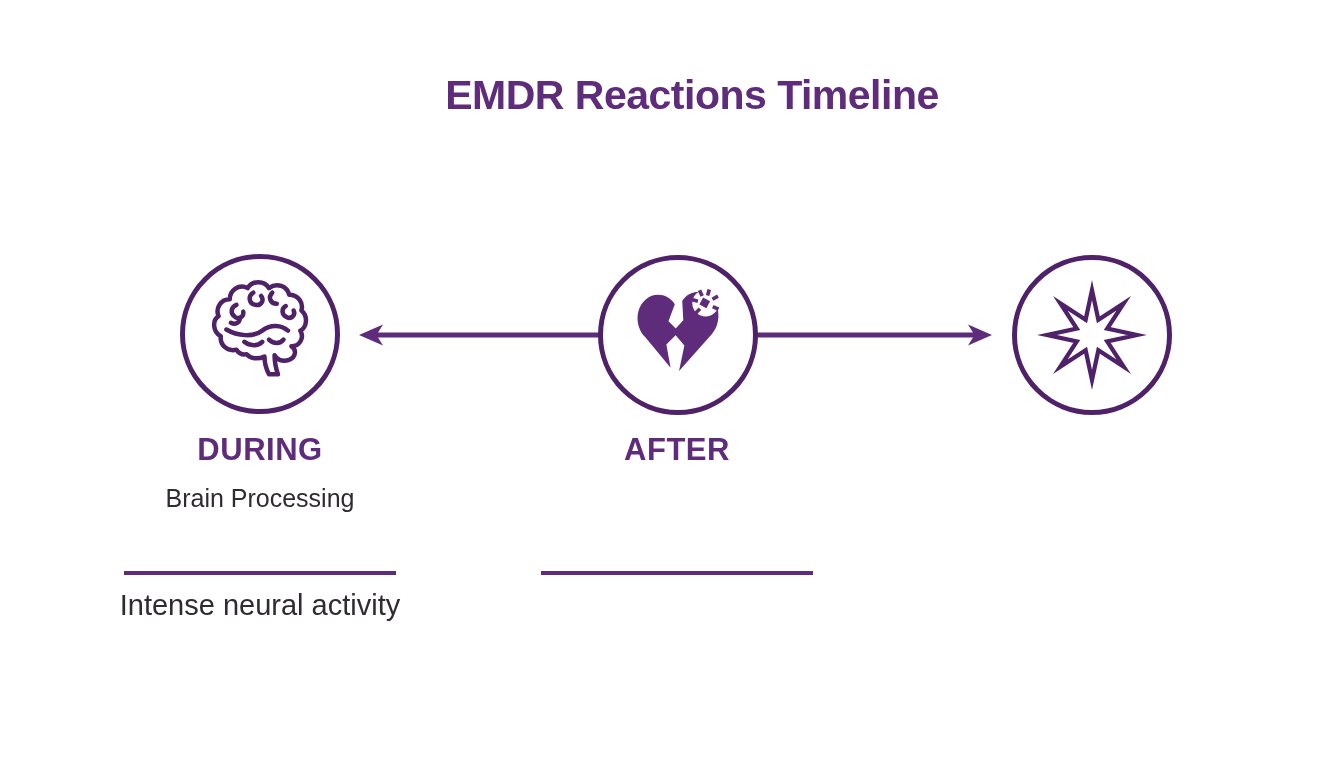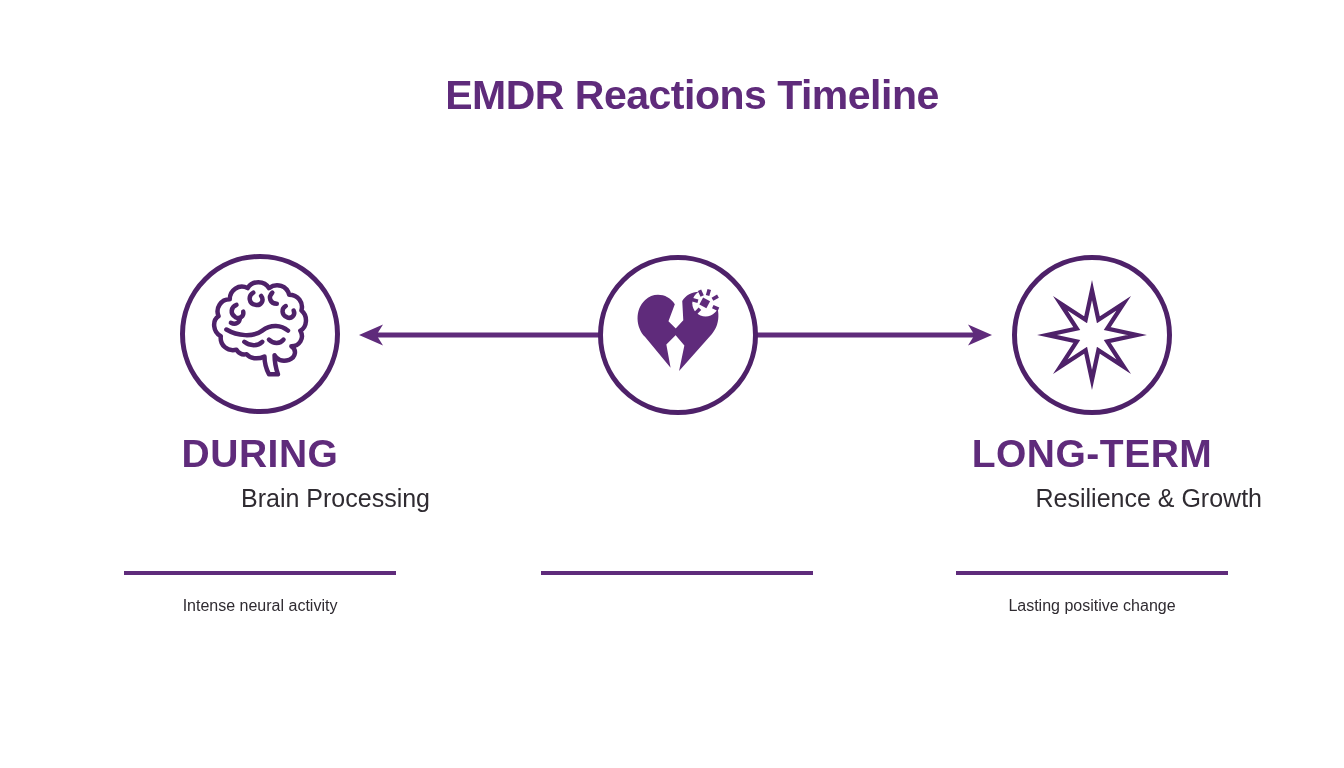--- a/index.html
+++ b/index.html
@@ -34,33 +34,33 @@
   .arrow-head { fill:var(--accent); stroke:none; }
   .icon-stroke { color:var(--accent-dark); }
   .icon-fill { color:var(--accent); }
   .stage-text {
     position:absolute; top:432px; width:340px; height:235px;
     text-align:center; color:var(--text);
   }
   .s1 { left:90px; } .s2 { left:507px; } .s3 { left:922px; }
   .stage-heading {
     position:absolute; top:0; left:0; width:100%;
-    font-size:39px; font-weight:bold; color:var(--accent); letter-spacing:0.5px;
+    font-size:31px; font-weight:bold; color:var(--accent); letter-spacing:0.5px;
   }
   .stage-subtitle {
     position:absolute; top:50px; left:0; width:100%;
-    font-size:25px; line-height:33px; white-space:pre-line;text-align:right;
+    font-size:25px; line-height:33px; white-space:pre-line;
   }
   .stage-divider {
     position:absolute; top:139px; left:34px; width:272px; height:4px;
     background:var(--accent);
   }
   .stage-note {
     position:absolute; top:158px; left:0; width:100%;
-    font-size:16px; line-height:31px; white-space:pre-line;
+    font-size:29px; line-height:31px; white-space:pre-line;
   }
 </style>
 </head>
 <body>
 
 <div class="canvas">
 
   <div class="title">EMDR Reactions Timeline</div>
 
   <svg class="arrows" viewBox="0 0 1344 768">
@@ -107,23 +107,18 @@
   </div>
 
   <div class="stage-text s1">
     <div class="stage-heading">DURING</div>
     <div class="stage-subtitle">Brain Processing</div>
     <div class="stage-divider"></div>
     <div class="stage-note">Intense neural activity</div>
   </div>
 
   <div class="stage-text s2">
+    <div class="stage-heading">AFTER</div>
     <div class="stage-divider"></div>
   </div>
 
-  <div class="stage-text s3">
-    <div class="stage-heading">LONG-TERM</div>
-    <div class="stage-subtitle">Resilience &amp; Growth</div>
-    <div class="stage-divider"></div>
-    <div class="stage-note">Lasting positive change</div>
-  </div>
 
 </div>
 
 </body></html>

